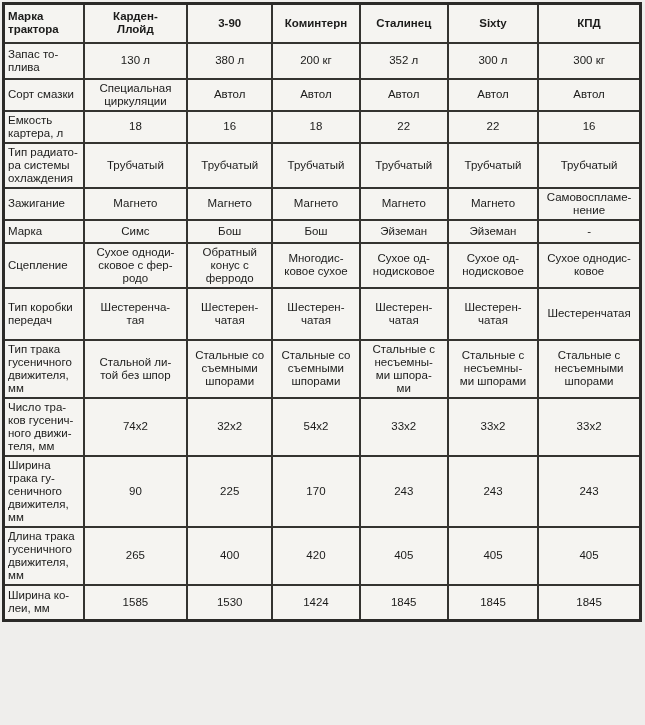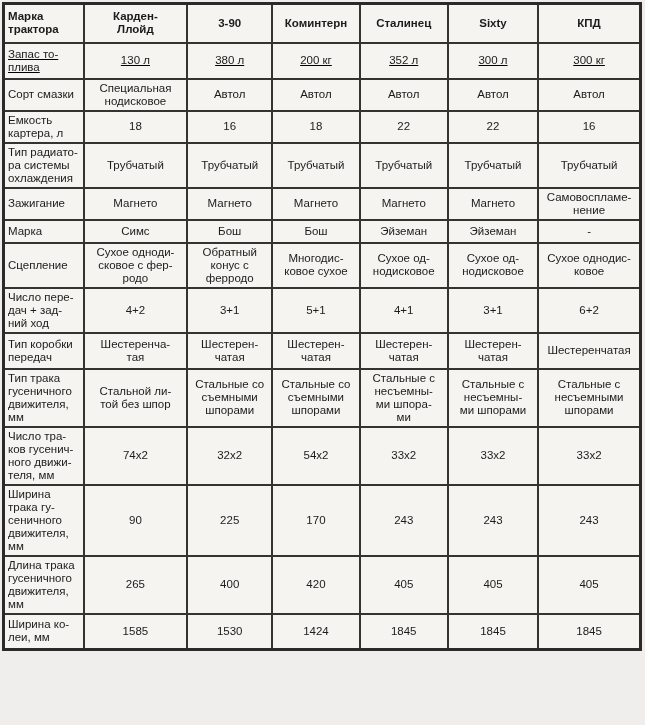--- a/index.html
+++ b/index.html
@@ -65,34 +65,34 @@
           <th class="col">Карден-
 Ллойд</th>
           <th class="col">3-90</th>
           <th class="col">Коминтерн</th>
           <th class="col">Сталинец</th>
           <th class="col">Sixty</th>
           <th class="col">КПД</th>
         </tr>
     </thead>
     <tbody>
-        <tr style="height: 36px; text-decoration: underline;">
+        <tr style="height: 36px;">
           <td class="label">Запас то-
 плива</td>
           <td class="val">130 л</td>
           <td class="val">380 л</td>
           <td class="val">200 кг</td>
           <td class="val">352 л</td>
           <td class="val">300 л</td>
           <td class="val">300 кг</td>
         </tr>
         <tr style="height: 32px;">
           <td class="label">Сорт смазки</td>
           <td class="val">Специальная
-нодисковое</td>
+циркуляции</td>
           <td class="val">Автол</td>
           <td class="val">Автол</td>
           <td class="val">Автол</td>
           <td class="val">Автол</td>
           <td class="val">Автол</td>
         </tr>
         <tr style="height: 24px;">
           <td class="label">Емкость
 картера, л</td>
           <td class="val">18</td>
@@ -142,32 +142,21 @@
 ферродо</td>
           <td class="val">Многодис-
 ковое сухое</td>
           <td class="val">Сухое од-
 нодисковое</td>
           <td class="val">Сухое од-
 нодисковое</td>
           <td class="val">Сухое однодис-
 ковое</td>
         </tr>
-        <tr style="height: 43px;">
-          <td class="label">Число пере-
-дач + зад-
-ний ход</td>
-          <td class="val">4+2</td>
-          <td class="val">3+1</td>
-          <td class="val">5+1</td>
-          <td class="val">4+1</td>
-          <td class="val">3+1</td>
-          <td class="val">6+2</td>
-        </tr>
-        <tr style="height: 36px;">
+        <tr style="height: 52px;">
           <td class="label">Тип коробки
 передач</td>
           <td class="val">Шестеренча-
 тая</td>
           <td class="val">Шестерен-
 чатая</td>
           <td class="val">Шестерен-
 чатая</td>
           <td class="val">Шестерен-
 чатая</td>

